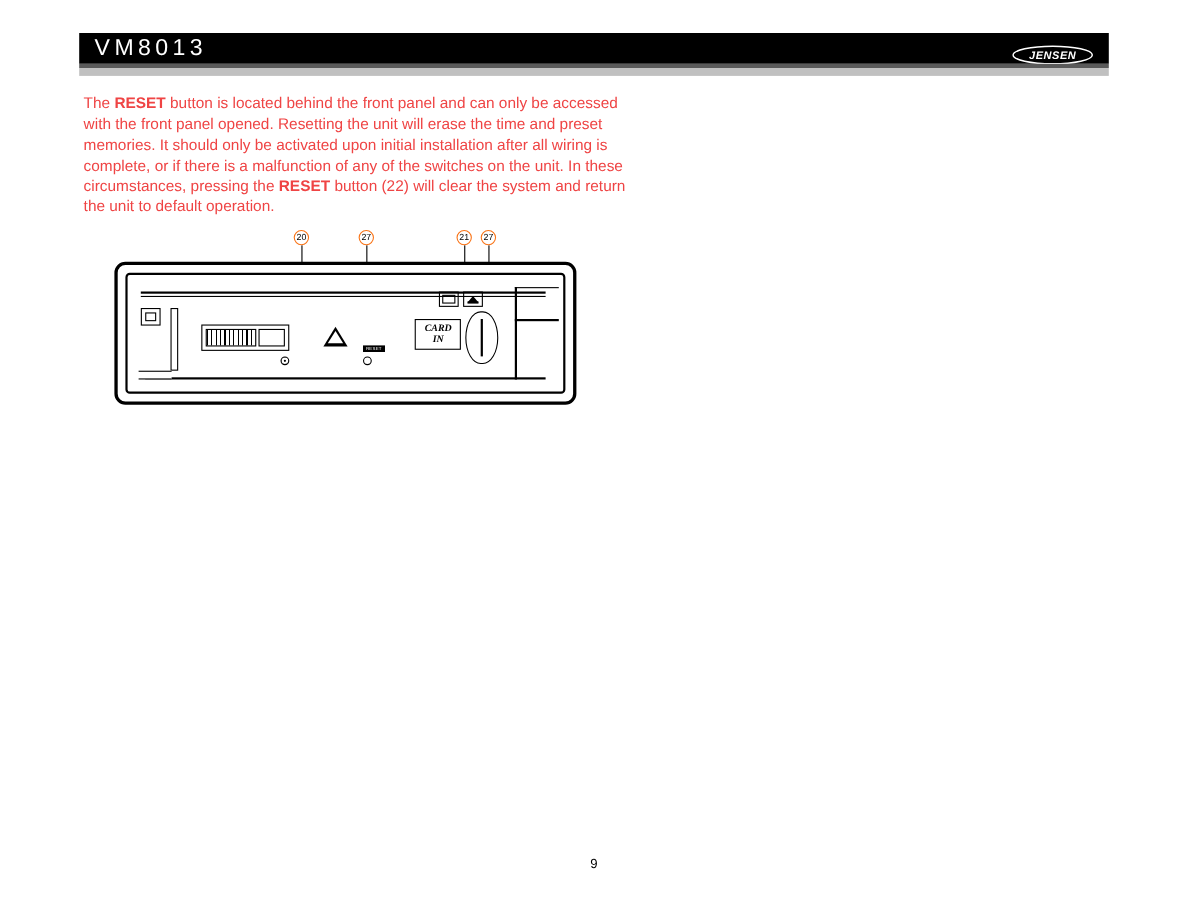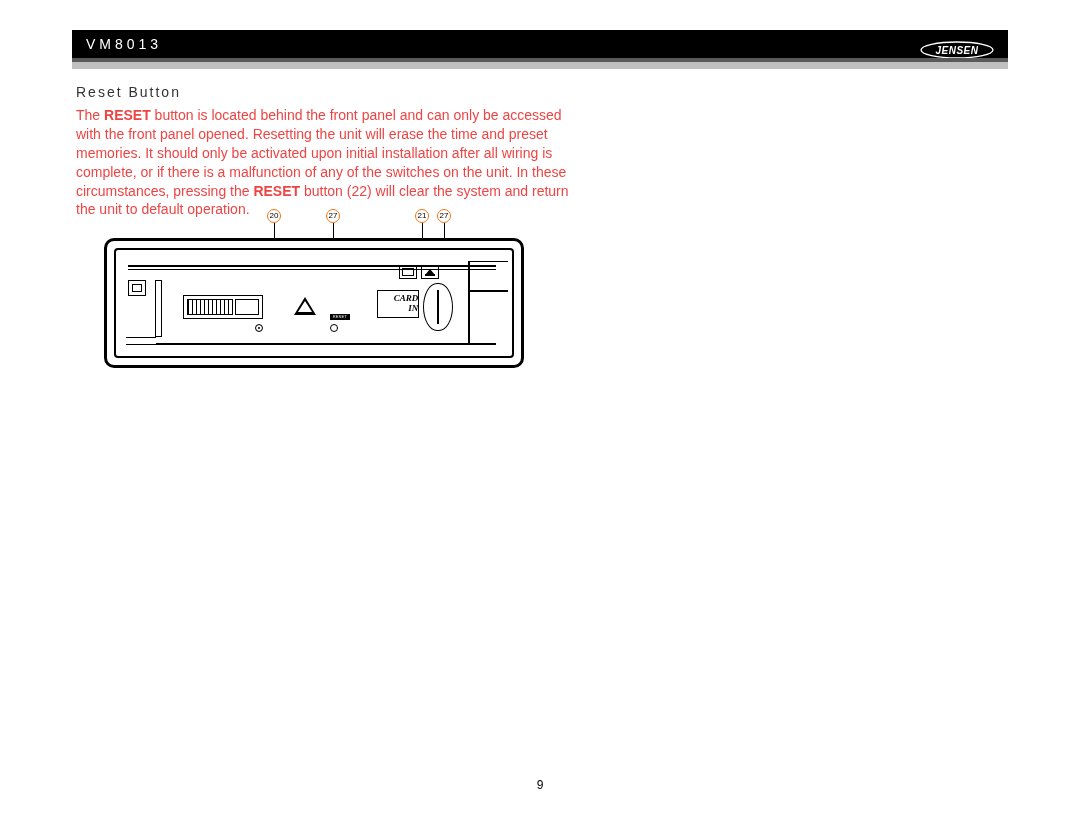--- a/index.html
+++ b/index.html
@@ -18,21 +18,21 @@
       right: 72px;
       height: 28px;
       background: #000;
       display: flex;
       align-items: center;
       justify-content: space-between;
       padding: 0 14px;
     }
     .header-title {
       color: #fff;
-      font-size: 14px;
+      font-size: 21px;
       letter-spacing: 4px;
       font-weight: 400;
     }
     .logo {
       height: 18px;
       display: flex;
       align-items: center;
       margin-top: 12px;
     }
     .header-bar-grey {
@@ -223,21 +223,21 @@
     .card-in-box {
       position: absolute;
       top: 38%;
       left: 66%;
       width: 42px; height: 28px;
       border: 1.5px solid #000;
       font-size: 9px;
       font-style: italic;
       font-family: 'Times New Roman', serif;
       font-weight: 700;
-      text-align: right;
+      text-align: center;
       line-height: 1.1;
       padding-top: 3px;
     }
     .card-slot {
       position: absolute;
       top: 31%;
       left: 77.5%;
       width: 30px; height: 48px;
       border: 1.5px solid #000;
       border-radius: 14px / 24px;
@@ -310,21 +310,20 @@
   <span class="logo">
     <svg width="74" height="18" viewBox="0 0 74 18">
       <ellipse cx="37" cy="9" rx="36" ry="8" fill="none" stroke="#fff" stroke-width="1.3"></ellipse>
       <text x="37" y="12.5" text-anchor="middle" fill="#fff" font-family="Arial" font-size="10" font-weight="700" font-style="italic" letter-spacing="0.5">JENSEN</text>
     </svg>
   </span>
 </div>
 <div class="header-bar-grey"></div>
 
 <div class="content">
-  <div class="section-heading">Reset Button</div>
   <p class="body-text">
     <span>The </span><b>RESET</b><span> button is located behind the front panel and can only be accessed with the front panel opened. Resetting the unit will erase the time and preset memories. It should only be activated upon initial installation after all wiring is complete, or if there is a malfunction of any of the switches on the unit. In these circumstances, pressing the </span><b>RESET</b><span> button (22) will clear the system and return the unit to default operation.</span>
   </p>
 </div>
 
 <div class="diagram">
 
   <div class="callout" style="left:163px; top:-6px;">
     <span class="circle">20</span>
     <div class="line" style="height:22px;"></div>

